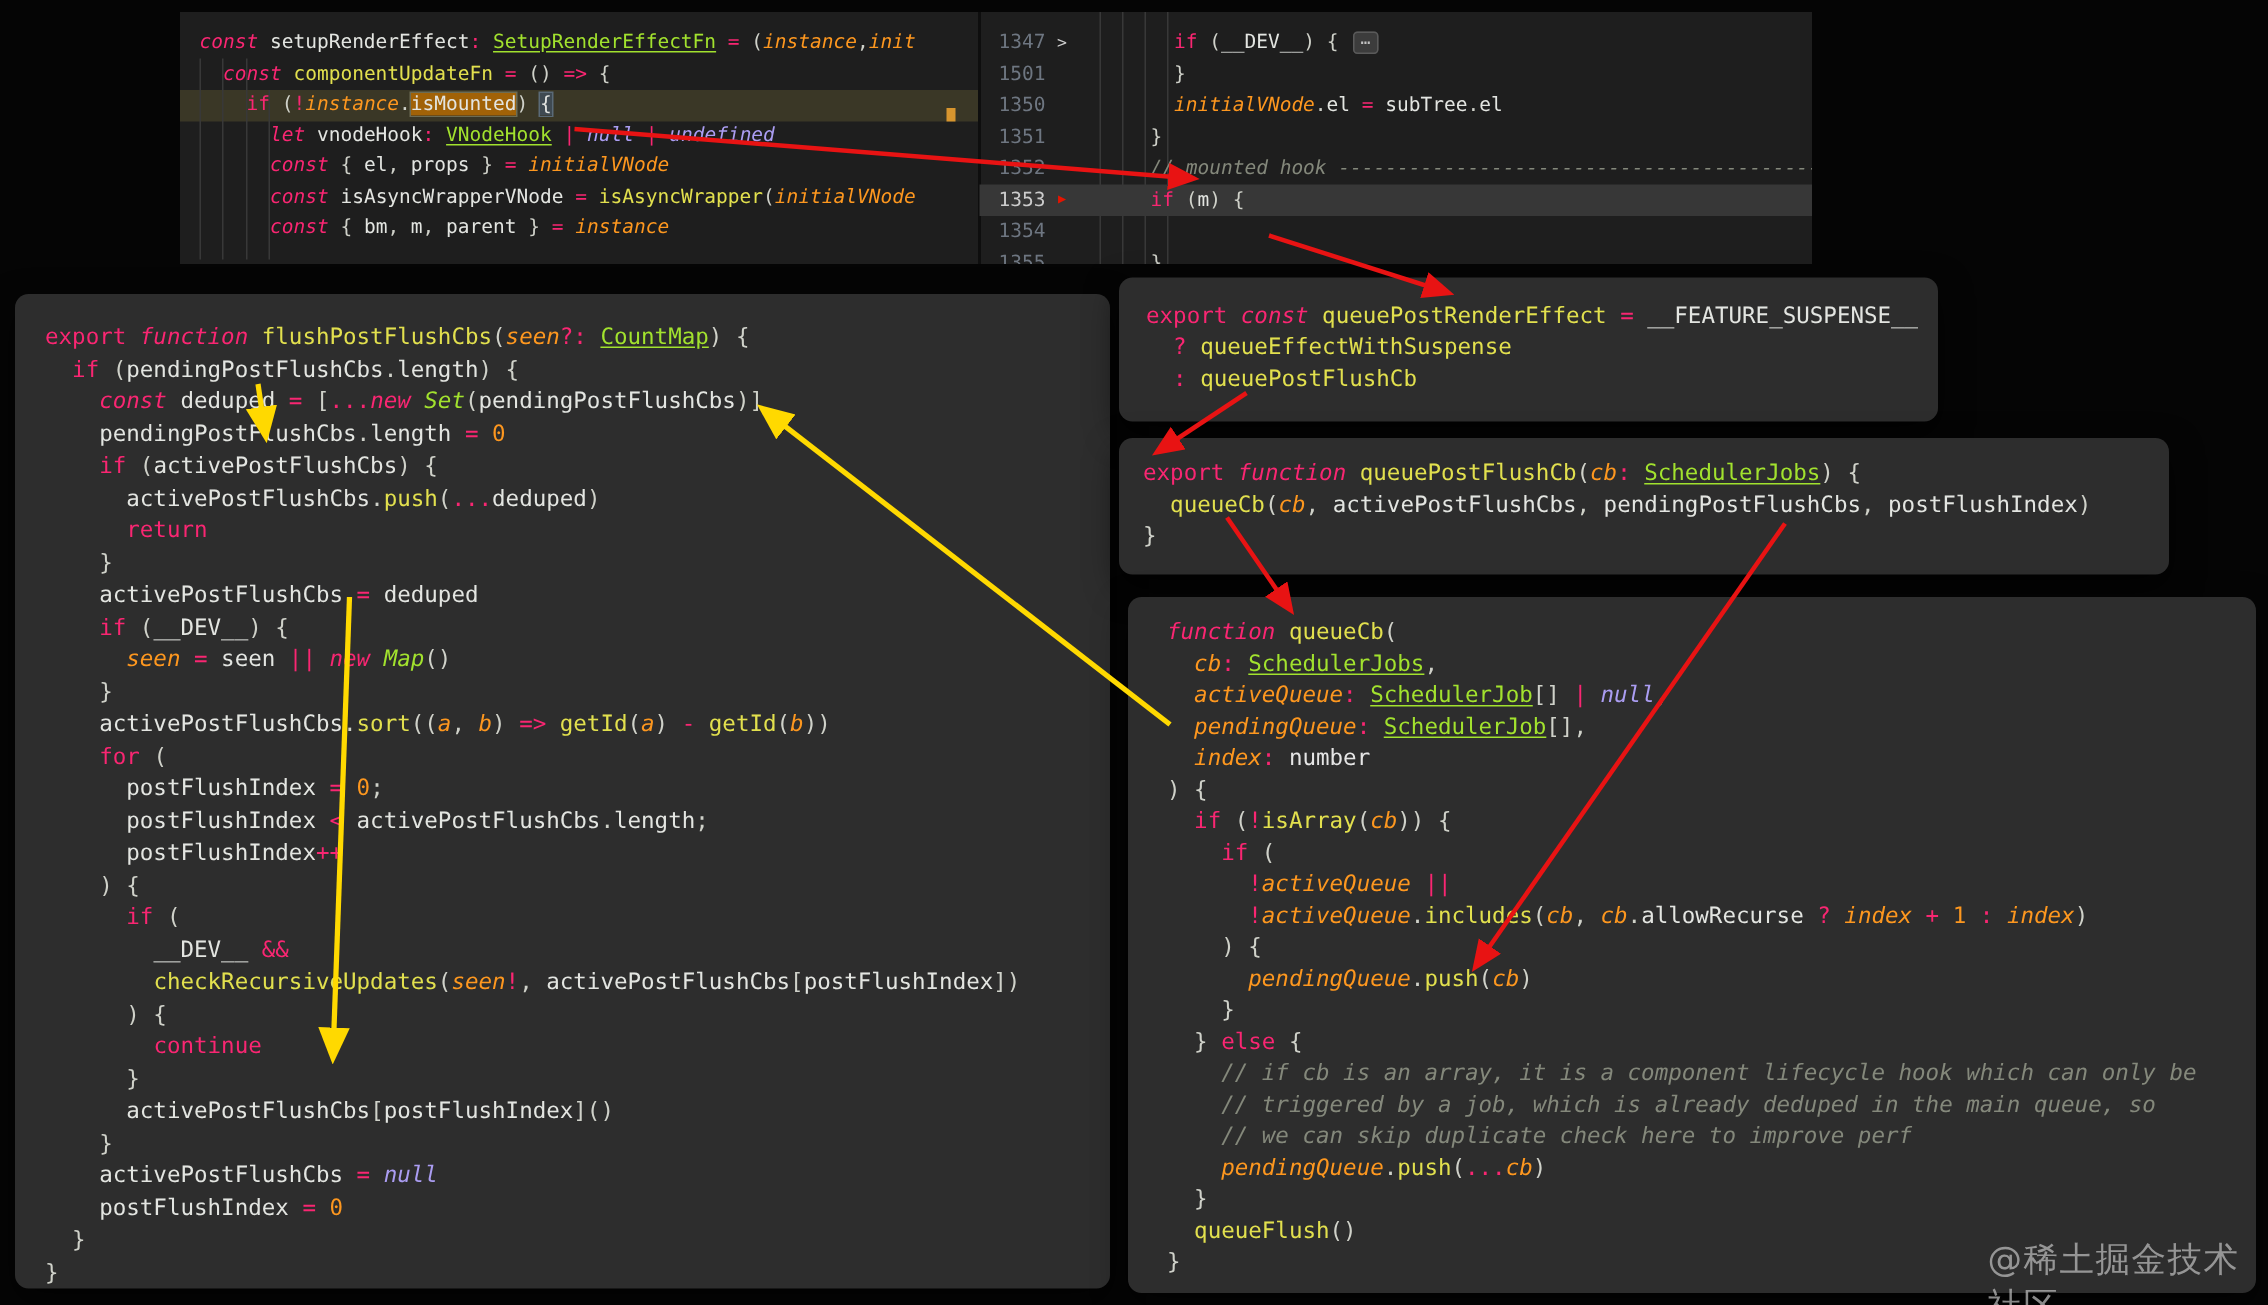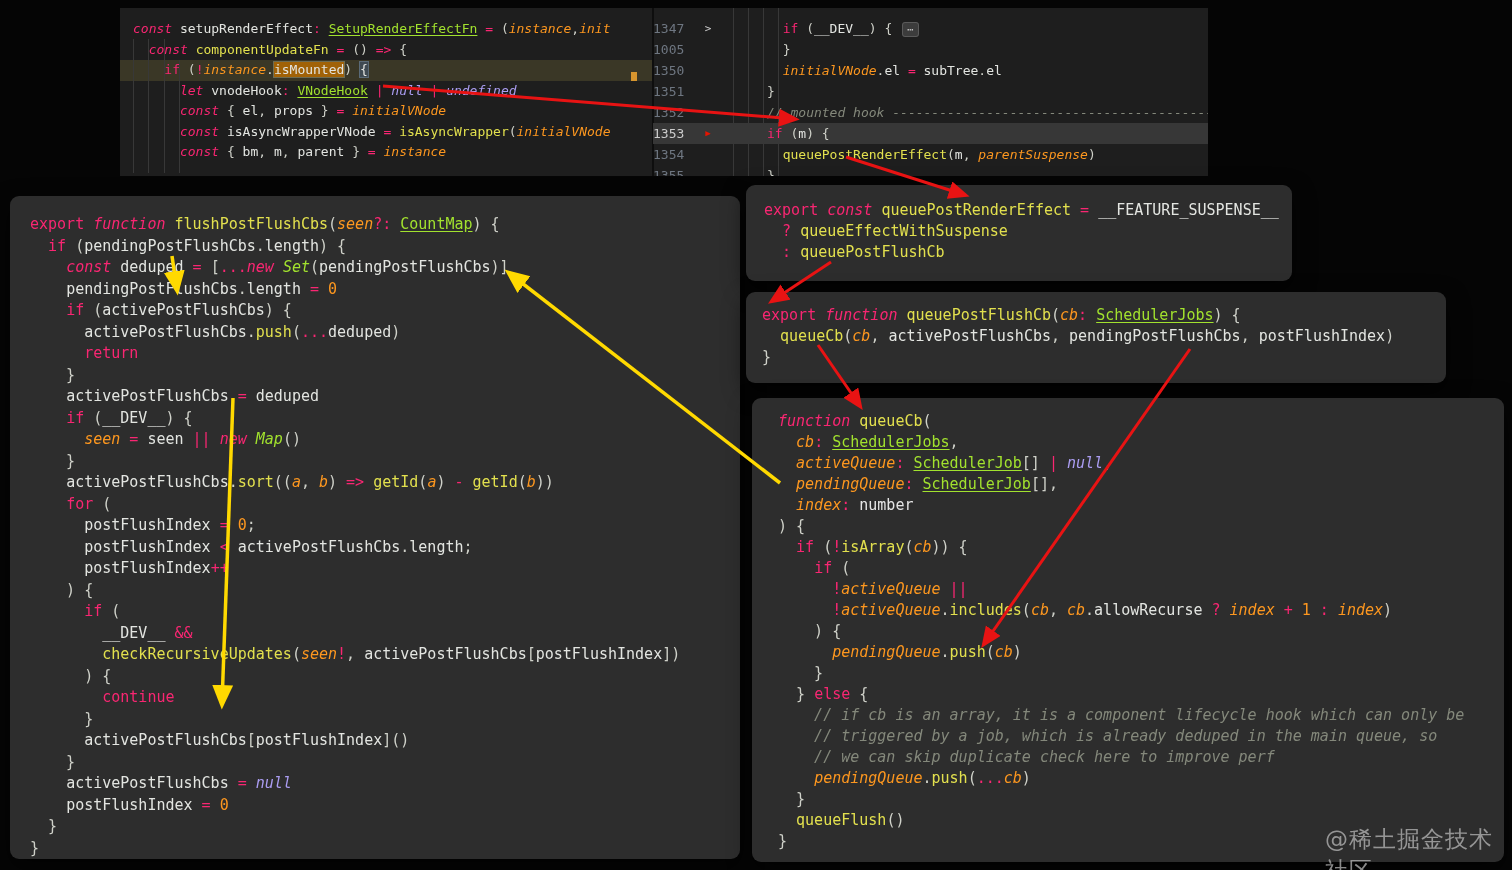--- a/index.html
+++ b/index.html
@@ -10,21 +10,21 @@
   
   .editor{position:absolute;left:120px;top:8px;width:1088px;height:168px;background:#1e1e1e;font-size:13px;overflow:hidden}
   .hl-left{position:absolute;left:0;top:52px;width:532px;height:21px;background:#3a3726}
   .divider{position:absolute;left:532px;top:0;width:2px;height:168px;background:#0e0e0e}
   .guide{position:absolute;width:1px;background:#383838}
   .ruler-mark{position:absolute;left:511px;top:64px;width:6px;height:9px;background:#d7952e}
   .pane-left-code{position:absolute;left:13px;top:11px;line-height:20.5px}
   .pane-right{position:absolute;left:533px;top:10px;width:555px}
   .erow{display:flex;height:21px;line-height:21px}
   .erow.hl{background:#373737}
-  .num{width:44px;text-align:left;color:#6e7681;flex:none}
+  .num{width:44px;text-align:right;color:#6e7681;flex:none}
   .erow.hl .num{color:#cccccc}
   .glyph{width:22px;text-align:center;color:#cfcfcf;flex:none;font-size:11px;line-height:21px}
   .glyph.red{color:#e51400;font-size:9px}
   .rcode{margin-left:48px;white-space:pre}
   .cl{white-space:pre}
 
   
   .tk-k{color:#f92672}
   .tk-ki{color:#f92672;font-style:italic}
   .tk-f{color:#e2e04e}
@@ -87,21 +87,21 @@
     <div class="guide" style="left:628px;top:0;height:168px"></div>
     <div class="guide" style="left:643px;top:0;height:168px"></div>
     <div class="guide" style="left:658px;top:0;height:168px"></div>
     <div class="pane-right">
         <div class="erow">
           <span class="num">1347</span>
           <span class="glyph">&gt;</span>
           <span class="rcode"><span class="tk-w">  </span><span class="tk-k">if </span><span class="tk-d">(</span><span class="tk-v">__DEV__</span><span class="tk-d">) { </span><span class="tk-fold">⋯</span></span>
         </div>
         <div class="erow">
-          <span class="num">1005</span>
+          <span class="num">1501</span>
           <span class="glyph"></span>
           <span class="rcode"><span class="tk-w">  </span><span class="tk-d">}</span></span>
         </div>
         <div class="erow">
           <span class="num">1350</span>
           <span class="glyph"></span>
           <span class="rcode"><span class="tk-w">  </span><span class="tk-p">initialVNode</span><span class="tk-d">.</span><span class="tk-v">el</span><span class="tk-o"> = </span><span class="tk-v">subTree</span><span class="tk-d">.</span><span class="tk-v">el</span></span>
         </div>
         <div class="erow">
           <span class="num">1351</span>
@@ -114,21 +114,20 @@
           <span class="rcode"><span class="tk-c">// mounted hook --------------------------------------------------------</span></span>
         </div>
         <div class="erow hl">
           <span class="num">1353</span>
           <span class="glyph red">▶</span>
           <span class="rcode"><span class="tk-k">if </span><span class="tk-d">(</span><span class="tk-v">m</span><span class="tk-d">) {</span></span>
         </div>
         <div class="erow">
           <span class="num">1354</span>
           <span class="glyph"></span>
-          <span class="rcode"><span class="tk-w">  </span><span class="tk-f">queuePostRenderEffect</span><span class="tk-d">(</span><span class="tk-v">m</span><span class="tk-d">, </span><span class="tk-p">parentSuspense</span><span class="tk-d">)</span></span>
         </div>
         <div class="erow">
           <span class="num">1355</span>
           <span class="glyph"></span>
           <span class="rcode"><span class="tk-d">}</span></span>
         </div>
       </div>
   </div>
 
   <div class="panel" id="panel-flush">

